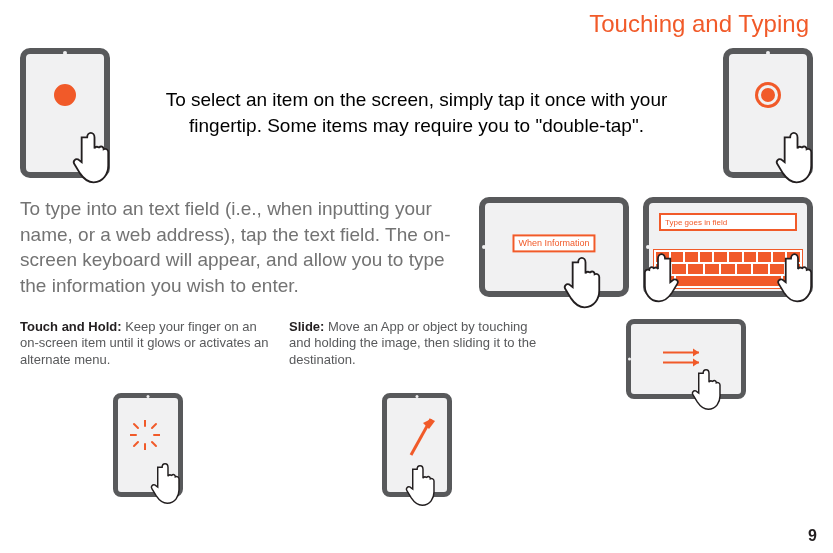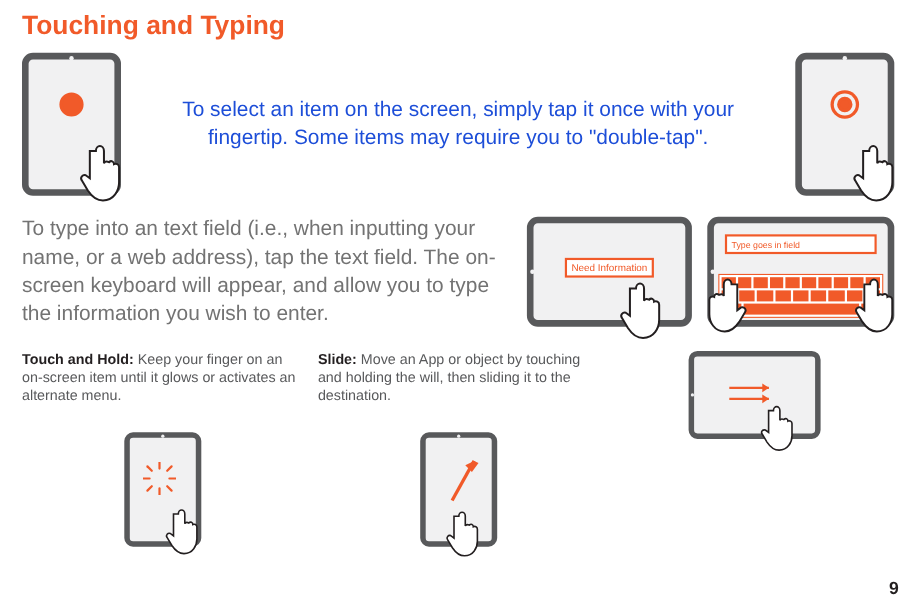--- a/index.html
+++ b/index.html
@@ -6,22 +6,23 @@
   body {
     font-family: Arial, Helvetica, sans-serif;
     width: 833px;
     height: 553px;
     background: #fff;
     color: #58595b;
     position: relative;
     padding: 10px 20px;
   }
   .title {
+    text-align: right;
     color: #f15a29;
-    font-weight: bold;
+    font-weight: normal;
     font-size: 24px;
     margin-bottom: 10px;
     padding-right: 4px;
   }
   .section1 {
     display: flex;
     align-items: center;
     gap: 20px;
     margin-bottom: 18px;
   }
@@ -29,21 +30,21 @@
     display: flex;
     align-items: center;
     gap: 14px;
     margin-bottom: 20px;
   }
   .intro-text {
     font-size: 19px;
     line-height: 1.35;
     text-align: center;
     flex: 1;
-    color: #1d4ed8;
+    color: #000000;
   }
   .type-text {
     font-size: 19px;
     line-height: 1.35;
     color: #737373;
     flex: 1;
   }
   .gestures {
     display: flex;
     gap: 14px;
@@ -185,21 +186,21 @@
       <svg viewBox="0 0 60 65">
           <path d="M22 10c0-3 2-5 4-5s4 2 4 5v12c1-2 3-2 5-1 2-2 5-1 5 2 2-1 5 0 5 3v15c0 8-5 18-16 18-7 0-11-4-15-10l-6-10c-2-3 1-6 4-5l4 3V10z" fill="#fff" stroke="#231f20" stroke-width="2"></path>
         </svg>
     </div>
   </div>
 </div>
 
 <div class="section2">
   <div class="type-text">To type into an text field (i.e., when inputting your name, or a web address), tap the text field.  The on-screen keyboard will appear, and allow you to type the information you wish to enter.</div>
   <div class="device-landscape">
-    <div class="need-box">Need Information</div>
+    <div class="need-box">When Information</div>
     <div class="hand" style="right:10px;bottom:-22px">
       <svg viewBox="0 0 60 65">
           <path d="M22 10c0-3 2-5 4-5s4 2 4 5v12c1-2 3-2 5-1 2-2 5-1 5 2 2-1 5 0 5 3v15c0 8-5 18-16 18-7 0-11-4-15-10l-6-10c-2-3 1-6 4-5l4 3V10z" fill="#fff" stroke="#231f20" stroke-width="2"></path>
         </svg>
     </div>
   </div>
   <div class="device-landscape kb-device">
     <div class="field-box">Type goes in field</div>
     <div class="keyboard">
       <div class="krow">
@@ -266,21 +267,21 @@
         <div class="hand-small">
           <svg viewBox="0 0 60 65">
               <path d="M22 10c0-3 2-5 4-5s4 2 4 5v12c1-2 3-2 5-1 2-2 5-1 5 2 2-1 5 0 5 3v15c0 8-5 18-16 18-7 0-11-4-15-10l-6-10c-2-3 1-6 4-5l4 3V10z" fill="#fff" stroke="#231f20" stroke-width="2"></path>
             </svg>
         </div>
       </div>
     </div>
   </div>
 
   <div class="gesture-col">
-    <div class="gesture-desc"><b>Slide:</b><span> Move an App or object by touching and holding the will, then sliding it to the destination.</span></div>
+    <div class="gesture-desc"><b>Slide:</b><span> Move an App or object by touching and holding the image, then sliding it to the destination.</span></div>
     <div class="gesture-img-wrap">
       <div class="device-small-p">
         <div class="arrow-drag">
           <svg viewBox="0 0 30 45">
             <line x1="4" y1="42" x2="24" y2="6" stroke="#f15a29" stroke-width="3"></line>
             <polygon points="24,6 16,10 22,16 28,8" fill="#f15a29"></polygon>
           </svg>
         </div>
         <div class="hand-small" style="right:2px;bottom:-18px">
           <svg viewBox="0 0 60 65">

